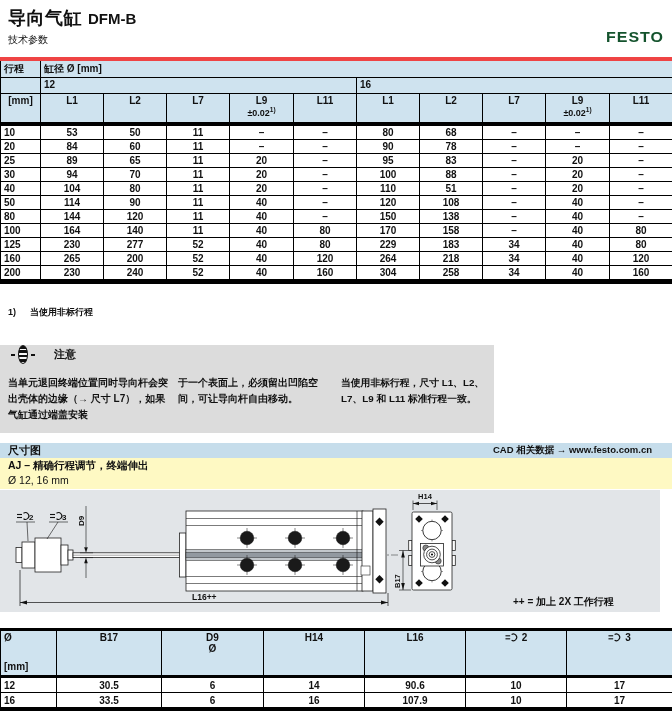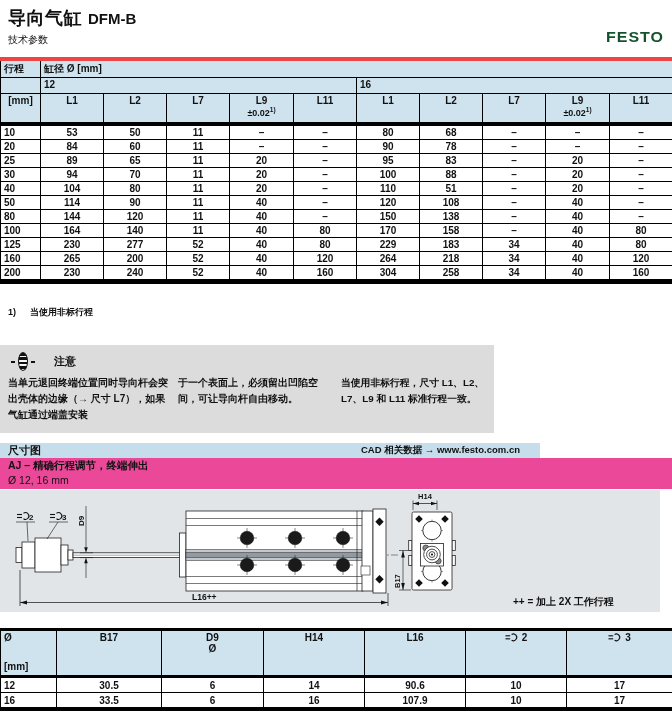--- a/index.html
+++ b/index.html
@@ -24,37 +24,37 @@
   .spec tr.h3 th{height:26px;text-align:center;border-bottom:4px solid #000;}
   .spec th.c0{text-align:left;}
   .spec .noline{border-top:none;}
   .spec .tol{font-weight:bold;font-size:9px;}
   sup{font-size:6.5px;}
   
   .footnote{position:absolute;left:8px;top:306px;font-size:9px;font-weight:bold;}
   .footnote .fm{margin-right:14px;}
   
   .note-box{position:absolute;left:0;top:345px;width:494px;height:88px;background:#dcdcdc;}
-  .note-head{position:absolute;left:8px;top:7px;display:flex;align-items:center;gap:6px;}
+  .note-head{position:absolute;left:8px;top:0;display:flex;align-items:center;gap:6px;}
   .note-icon{display:flex;align-items:center;}
   .nd{width:4px;height:2px;background:#111;margin:0 3px;}
   .ncap{width:8px;height:17px;border-radius:50%;
         background:repeating-linear-gradient(180deg,#111 0 2.6px,#f7f7f7 2.6px 4.4px);
         border:0.5px solid #111;}
   .note-title{font-size:11px;font-weight:bold;margin-left:10px;}
   .note-col{position:absolute;top:30px;font-size:10px;font-weight:bold;line-height:16px;white-space:normal;}
   .nc1{left:8px;width:162px;}
   .nc2{left:178px;width:152px;}
   .nc3{left:341px;width:152px;font-size:9.8px;}
   
-  .dim-bar{position:absolute;left:0;top:443px;width:540px;height:15px;background:#c6ddeb;
+  .dim-bar{position:absolute;left:0;top:443px;width:672px;height:15px;background:#c6ddeb;
            display:flex;align-items:center;justify-content:space-between;}
   .dim-bar .t1{font-size:11px;font-weight:bold;padding-left:8px;}
   .dim-bar .t2{font-size:9.5px;font-weight:bold;padding-right:20px;}
-  .dim-sub{position:absolute;left:0;top:458px;width:672px;height:31px;background:#ec4899;}
+  .dim-sub{position:absolute;left:0;top:458px;width:672px;height:31px;background:#fef9c3;}
   .dim-sub .v{position:absolute;left:8px;top:1px;font-size:10.5px;font-weight:bold;}
   .dim-sub .s{position:absolute;left:8px;top:16px;font-size:10.5px;}
   
   .drawing{position:absolute;left:0;top:488px;width:672px;height:128px;}
   .drawing svg{display:block;}
   .drawing text{font-family:"Liberation Sans","DejaVu Sans",sans-serif;font-weight:bold;fill:#111;}
   
   .dims{position:absolute;left:0;top:628px;width:672px;border-top:3px solid #000;border-bottom:4px solid #000;}
   .dims thead th{height:42px;text-align:center;border-bottom:3px solid #000;}
   .dims thead th.c0{text-align:left;}

